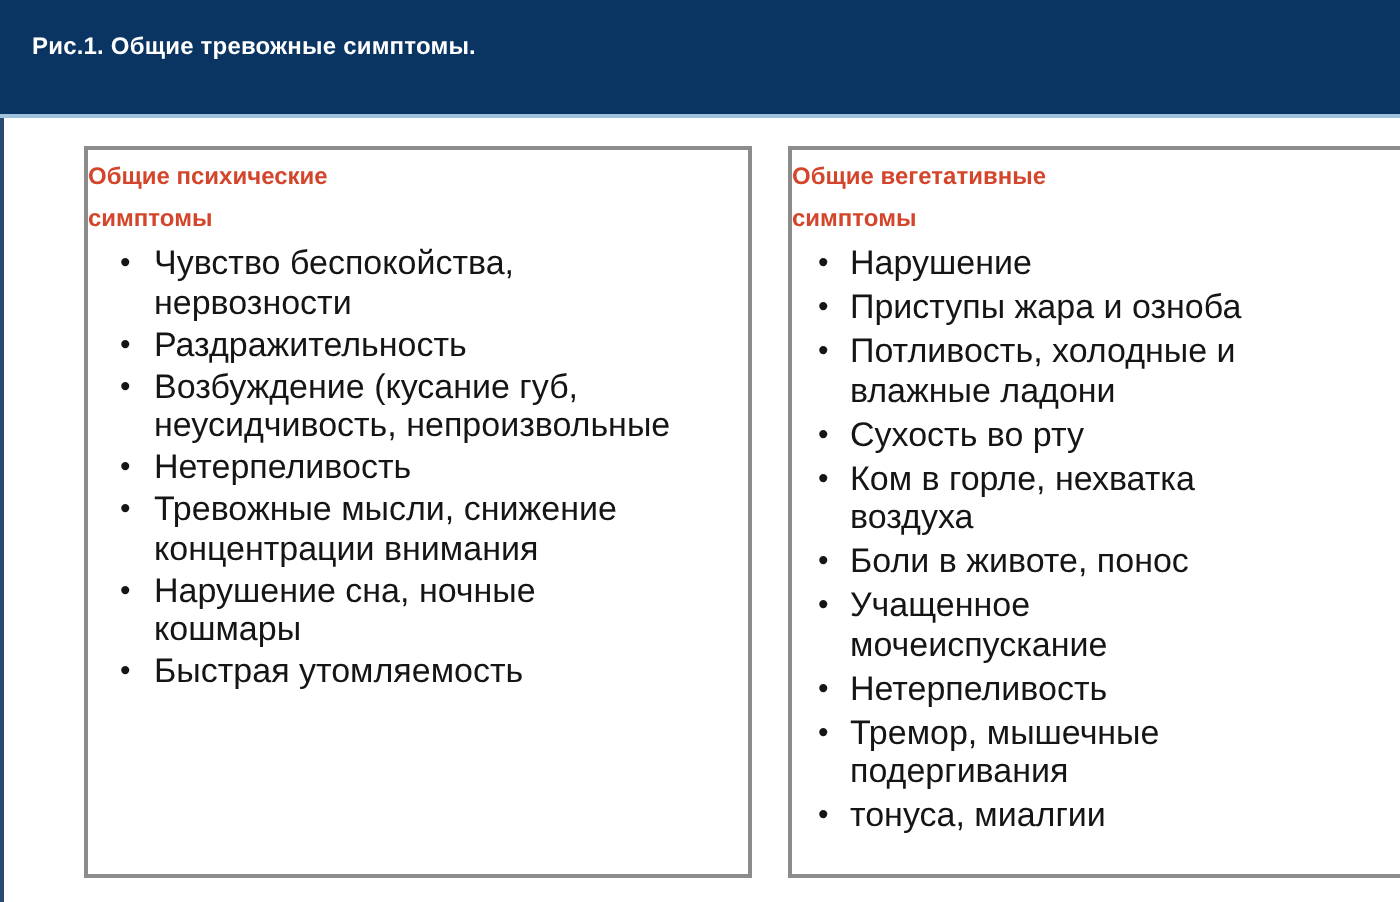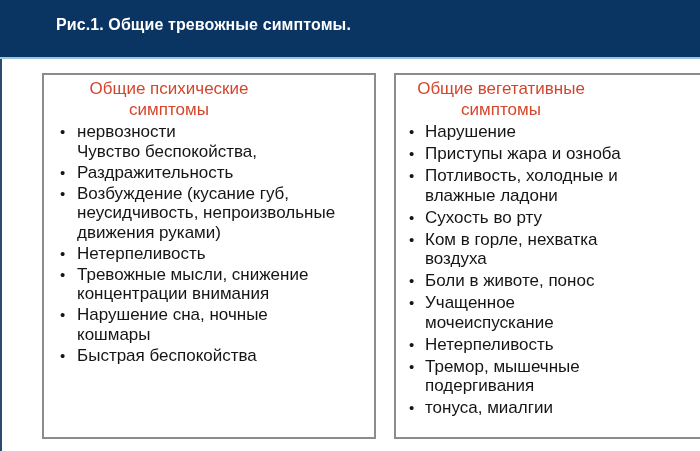--- a/index.html
+++ b/index.html
@@ -1,26 +1,26 @@
 <!DOCTYPE html>
 <html><head>
 <meta charset="utf-8">
 <style>
   html, body { margin:0; padding:0; }
   body { width:700px; height:451px; background:#ffffff; position:relative; overflow:hidden;
          font-family:"Liberation Sans", sans-serif; }
   .header-bar { position:absolute; left:0; top:0; width:700px; height:57px; background:#0a3563; }
-  .fig-title { position:absolute; left:16px; top:16px; color:#ffffff; font-weight:bold; font-size:16px;
-               letter-spacing:0.1px;margin-left:40px; }
+  .fig-title { position:absolute; left:16px; top:16px; color:#ffffff; font-weight:bold; font-size:12px;
+               letter-spacing:0.1px; }
   .sep-line { position:absolute; left:0; top:57px; width:700px; height:2px; background:#9fc3de; }
   .frame { position:absolute; left:0; top:59px; width:698px; height:392px; border-left:2px solid #2a4a72; box-sizing:border-box; }
   .box { position:absolute; border:2px solid #8c8c8c; background:#ffffff; box-sizing:border-box; }
   .box.left { left:42px; top:73px; width:334px; height:366px; }
   .box.right { left:394px; top:73px; width:310px; height:366px; }
-  .box-title { color:#d4462c; font-weight:normal; font-size:17px; line-height:21px; text-align:center; margin-top:3px; }
+  .box-title { color:#d4462c; font-weight:bold; font-size:12px; line-height:21px; text-align:left; margin-top:3px; }
   .box.left .box-title { width:250px; margin-left:0; }
   .box.right .box-title { width:210px; margin-left:0; }
   ul { list-style:none; margin:2px 0 0 0; padding:0; }
   li { position:relative; font-size:17px; line-height:19.5px; color:#151515; margin-bottom:1.5px; }
   .box.left li { padding-left:33px; }
   .box.right li { padding-left:29px; }
   .bullet { position:absolute; top:0; font-size:15px; }
   .box.left .bullet { left:16px; }
   .box.right .bullet { left:13px; }
   .box.right li { line-height:19.5px; margin-bottom:2.5px; }
@@ -35,50 +35,49 @@
 <div class="frame"></div>
 
 <div class="box left">
   <div class="box-title">
     <div>Общие психические</div>
     <div>симптомы</div>
   </div>
   <ul>
     <li>
         <span class="bullet">•</span>
+        <div>Чувство беспокойства,</div>
         <div>нервозности</div>
-        <div>Чувство беспокойства,</div>
       </li>
     <li>
         <span class="bullet">•</span>
         <div>Раздражительность</div>
       </li>
     <li>
         <span class="bullet">•</span>
         <div>Возбуждение (кусание губ,</div>
         <div>неусидчивость, непроизвольные</div>
-        <div>движения руками)</div>
       </li>
     <li>
         <span class="bullet">•</span>
         <div>Нетерпеливость</div>
       </li>
     <li>
         <span class="bullet">•</span>
         <div>Тревожные мысли, снижение</div>
         <div>концентрации внимания</div>
       </li>
     <li>
         <span class="bullet">•</span>
         <div>Нарушение сна, ночные</div>
         <div>кошмары</div>
       </li>
     <li>
         <span class="bullet">•</span>
-        <div>Быстрая беспокойства</div>
+        <div>Быстрая утомляемость</div>
       </li>
   </ul>
 </div>
 
 <div class="box right">
   <div class="box-title">
     <div>Общие вегетативные</div>
     <div>симптомы</div>
   </div>
   <ul>

